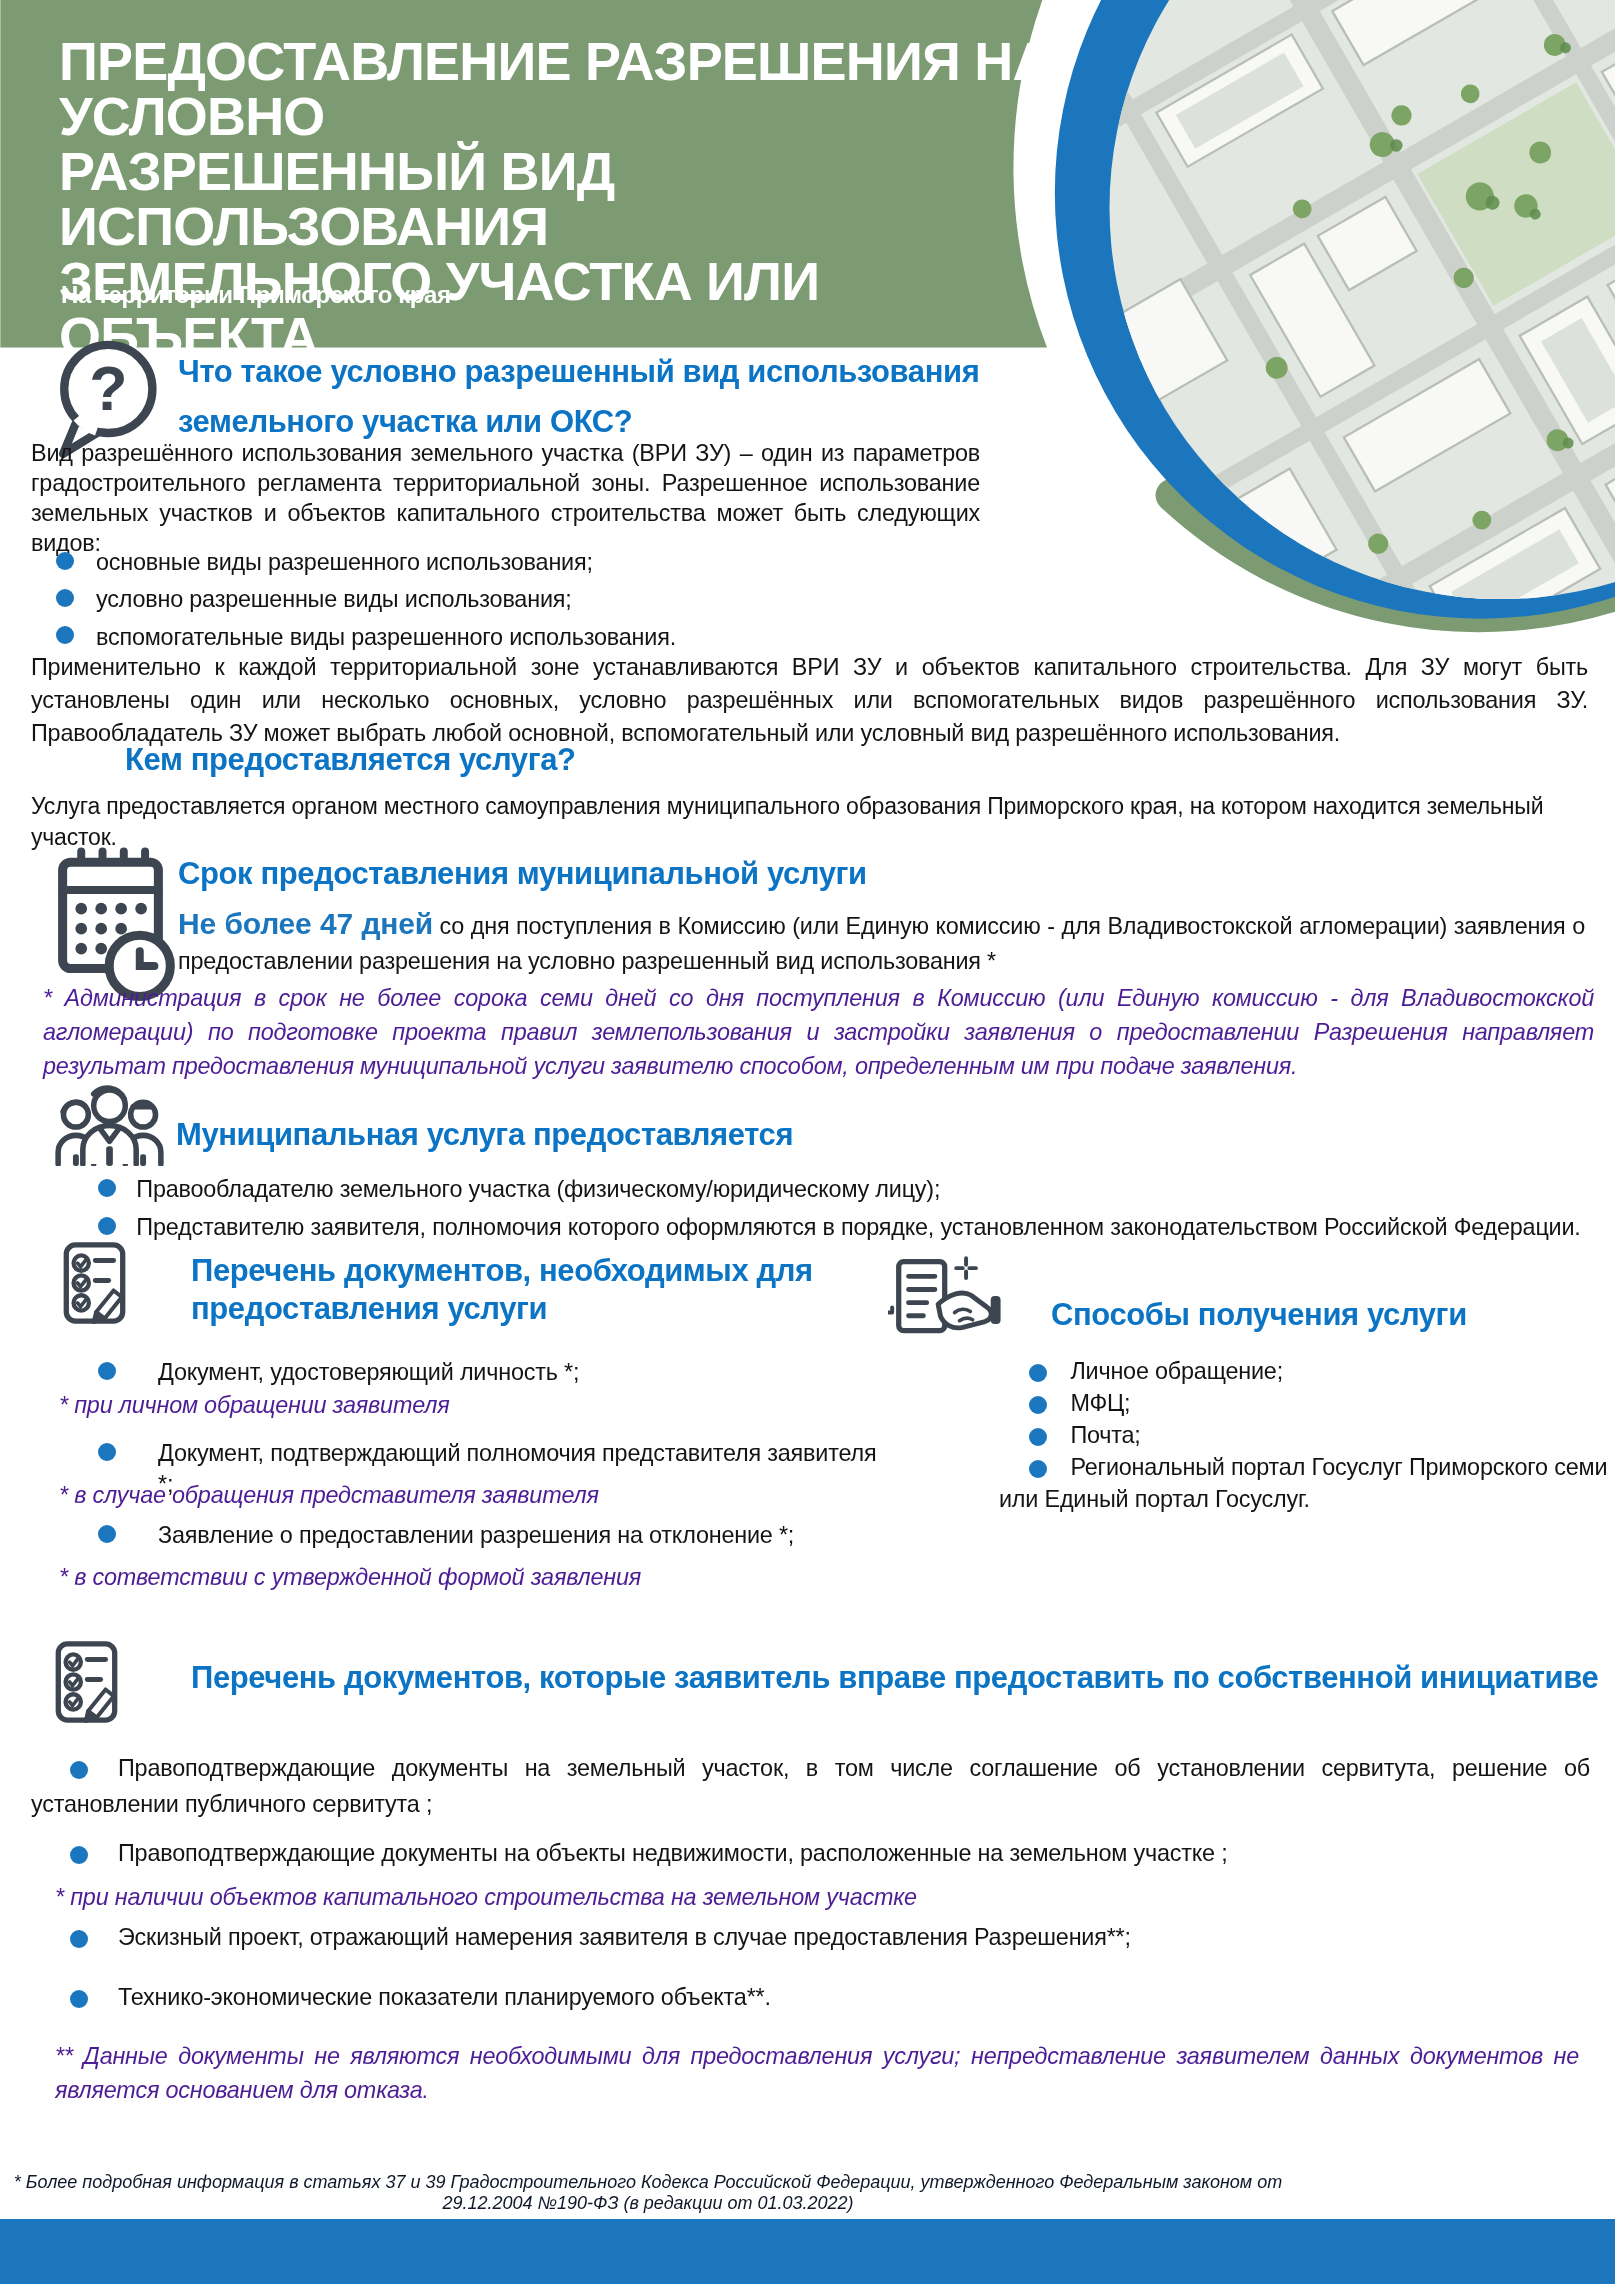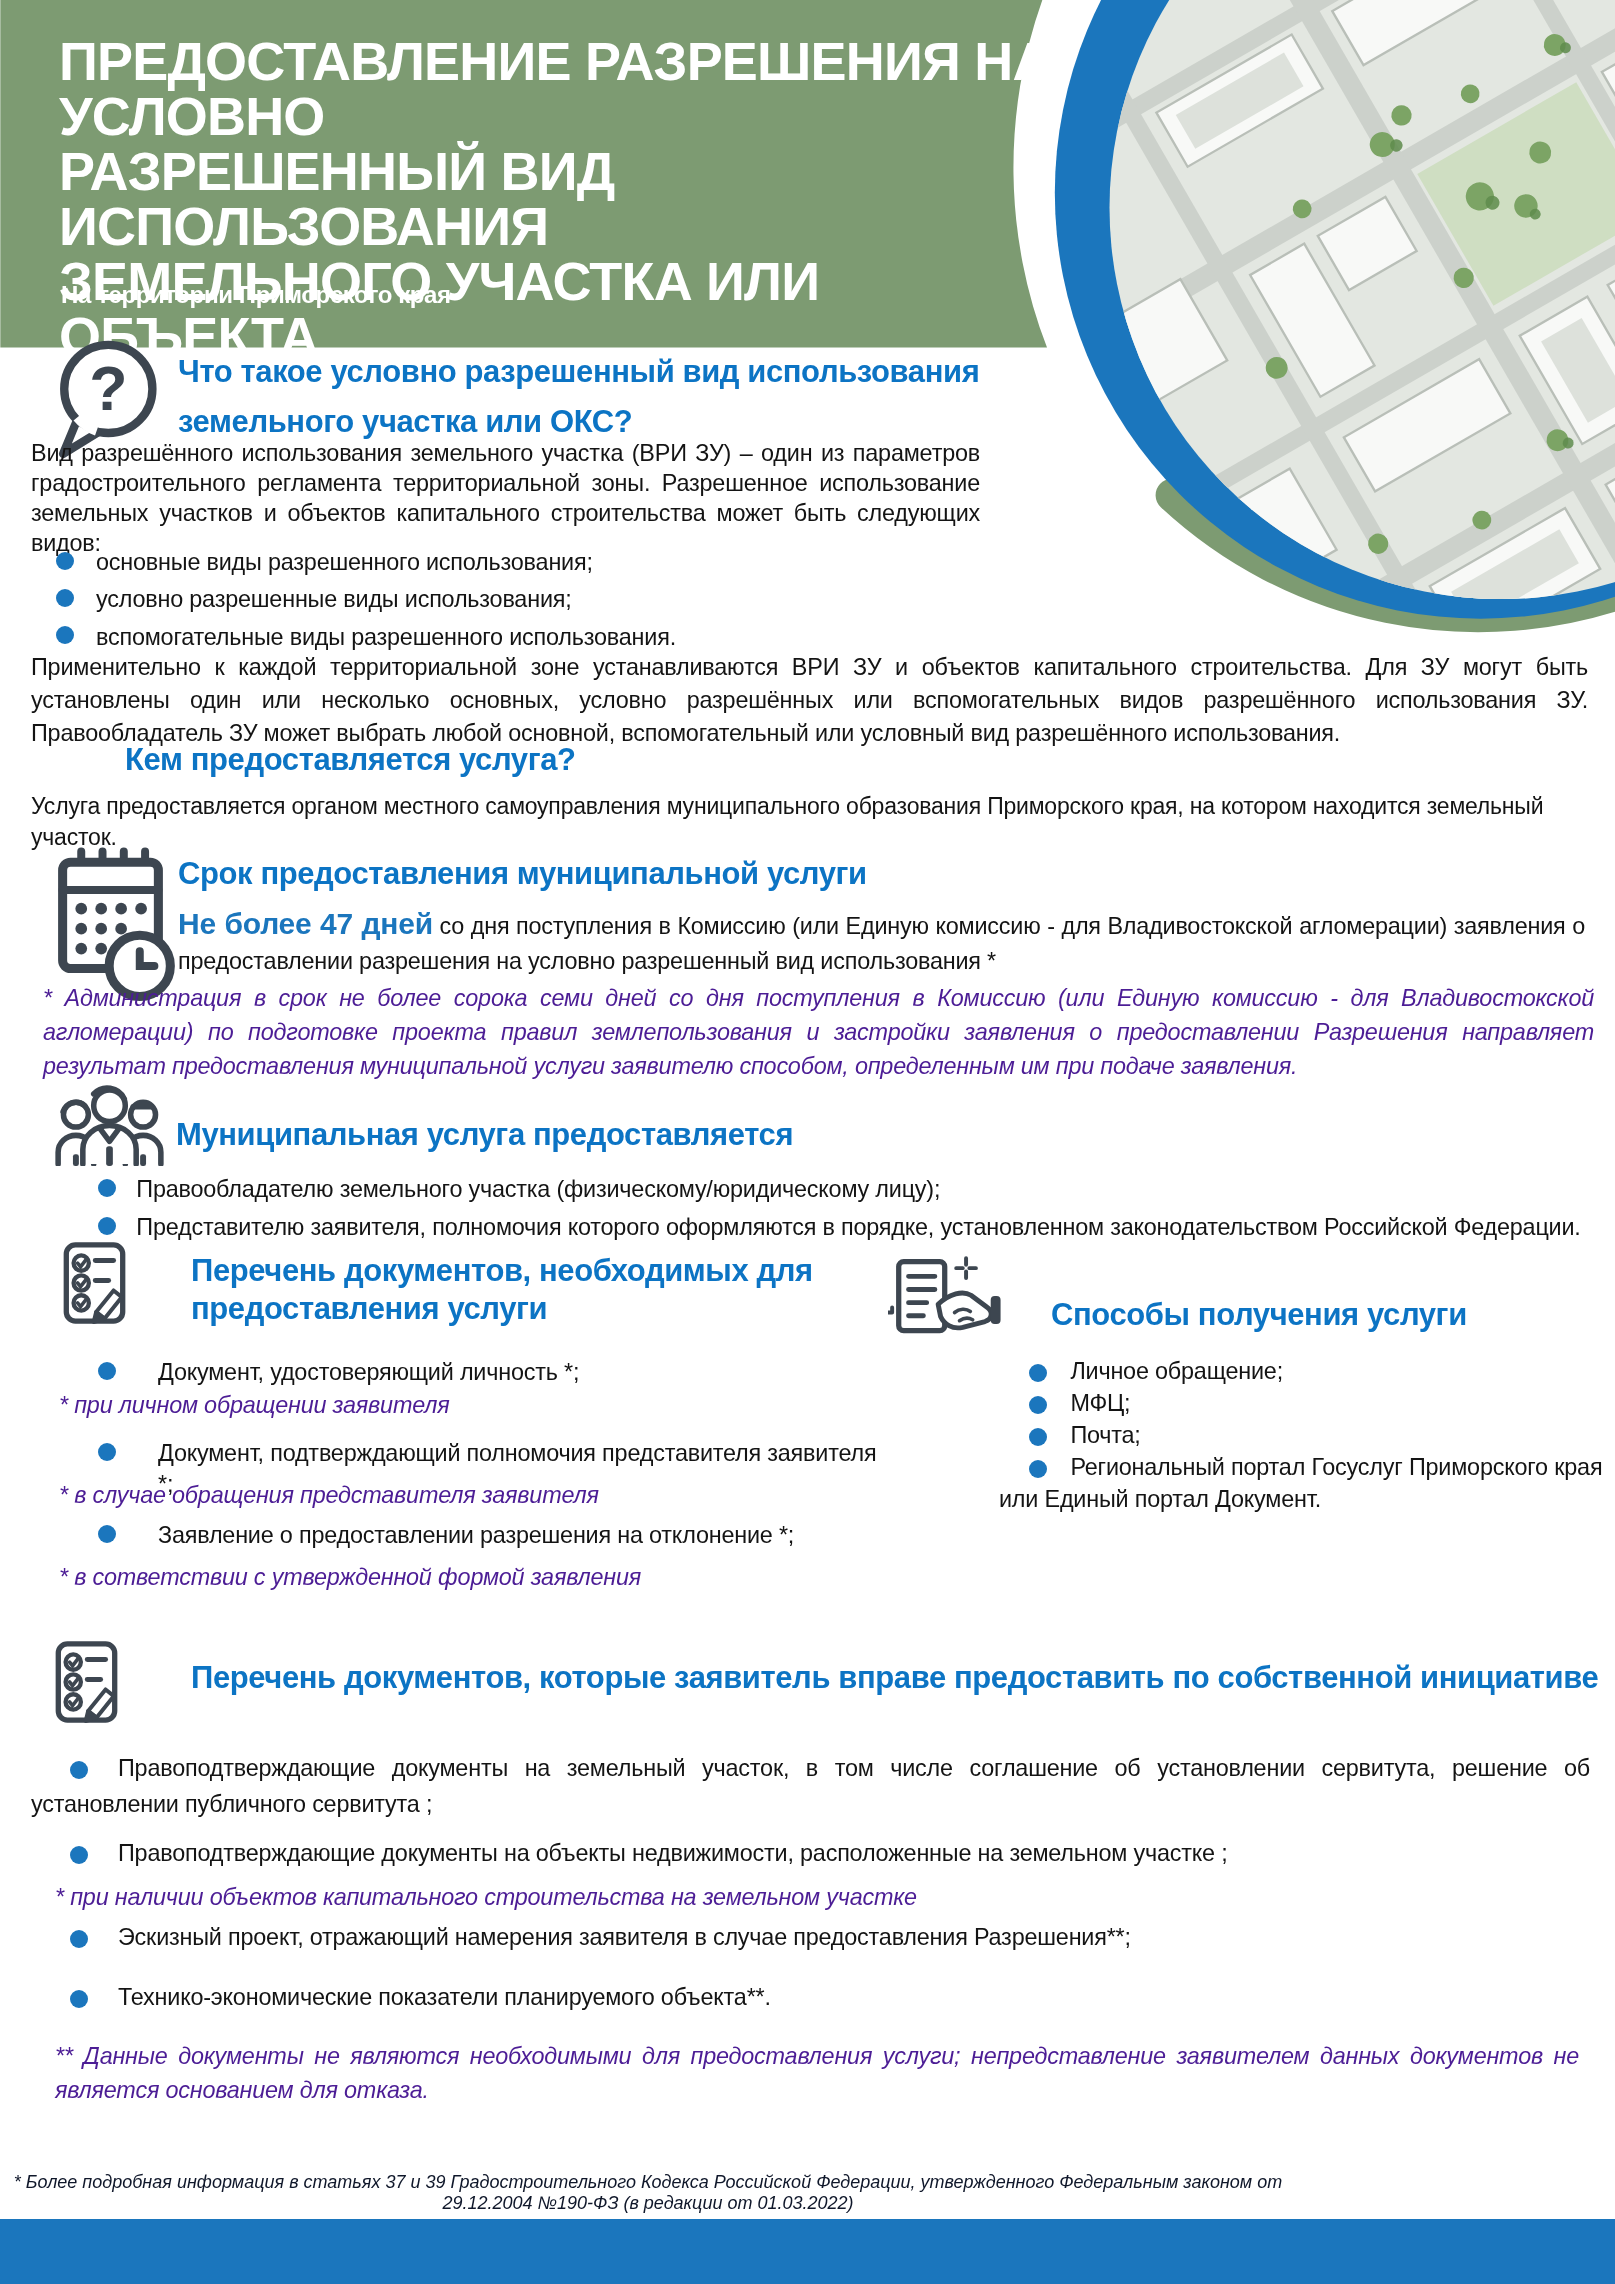--- a/index.html
+++ b/index.html
@@ -263,21 +263,21 @@
     </g>
     <path d="M30 30 C37 23.5, 45 21.5, 50 24.5 L60 32 C63.5 34.5, 63 39, 58.5 40.5 L45 44 C38.5 45.5, 33.5 42, 31.5 37.5 Z" fill="#ffffff" stroke="#3d4650" stroke-width="3" stroke-linejoin="round"></path>
     <path d="M40 35 c3 -2.4 7 -2.6 9.6 -0.6 M43 40 c2.6 -1.8 5.6 -2 8 -0.6" fill="none" stroke="#3d4650" stroke-width="2.2" stroke-linecap="round"></path>
     <rect x="62" y="25" width="6" height="17" rx="2.4" fill="#3d4650"></rect>
   </svg>
   <div class="abs h" style="left:1051px;top:1297px;">Способы получения услуги</div>
   <div class="abs" style="left:971px;top:1355px;width:629px;margin-left:28px;">
     <div class="ways-li body-t"><span class="dot"></span><span>Личное обращение;</span></div>
     <div class="ways-li body-t"><span class="dot"></span><span>МФЦ;</span></div>
     <div class="ways-li body-t"><span class="dot"></span><span>Почта;</span></div>
-    <div class="ways-li body-t"><span class="dot"></span><span>Региональный портал Госуслуг Приморского края или Единый портал Документ.</span></div>
+    <div class="ways-li body-t"><span class="dot"></span><span>Региональный портал Госуслуг Приморского семи или Единый портал Госуслуг.</span></div>
   </div>
 
   <svg class="abs" style="left:50px;top:1638px;" width="73" height="88" viewBox="0 0 44 52">
     <rect x="5" y="3" width="34" height="46" rx="5.5" fill="#ffffff" stroke="#3d4650" stroke-width="3.2"></rect>
     <g stroke="#3d4650" fill="none" stroke-linecap="round">
       <circle cx="14" cy="14" r="4.6" stroke-width="2.6"></circle>
         <path d="M11.8 14 l1.8 2.2 l3.4 -4.4" stroke-width="2.2"></path>
       <path d="M22.5 12.5 h11" stroke-width="3"></path>
       <circle cx="14" cy="26" r="4.6" stroke-width="2.6"></circle>
         <path d="M11.8 26 l1.8 2.2 l3.4 -4.4" stroke-width="2.2"></path>

